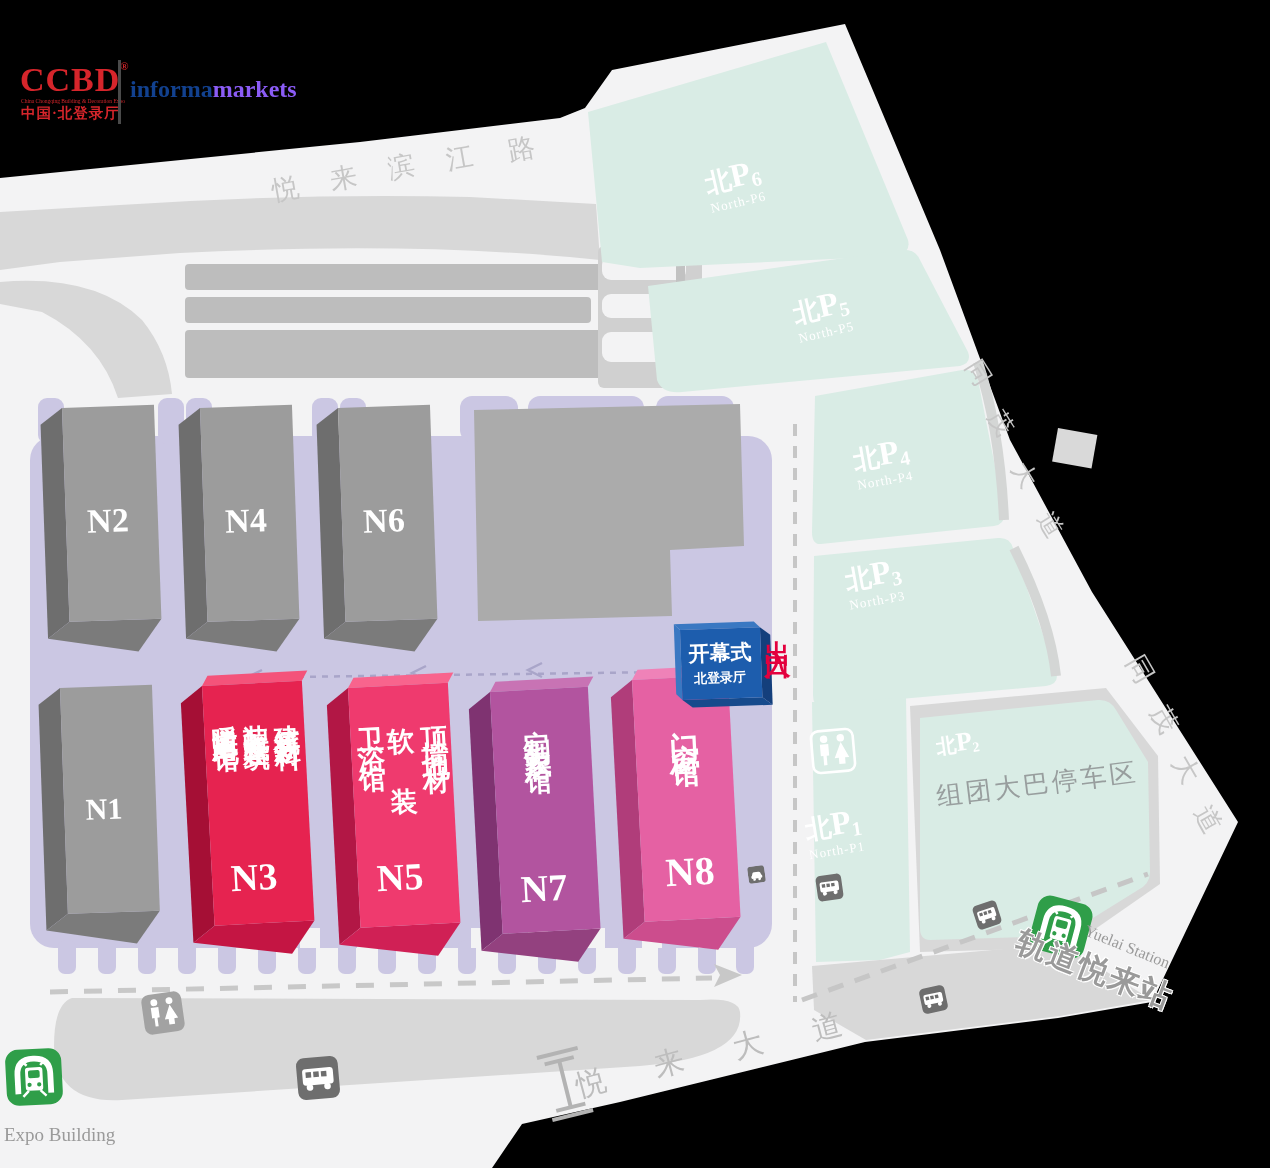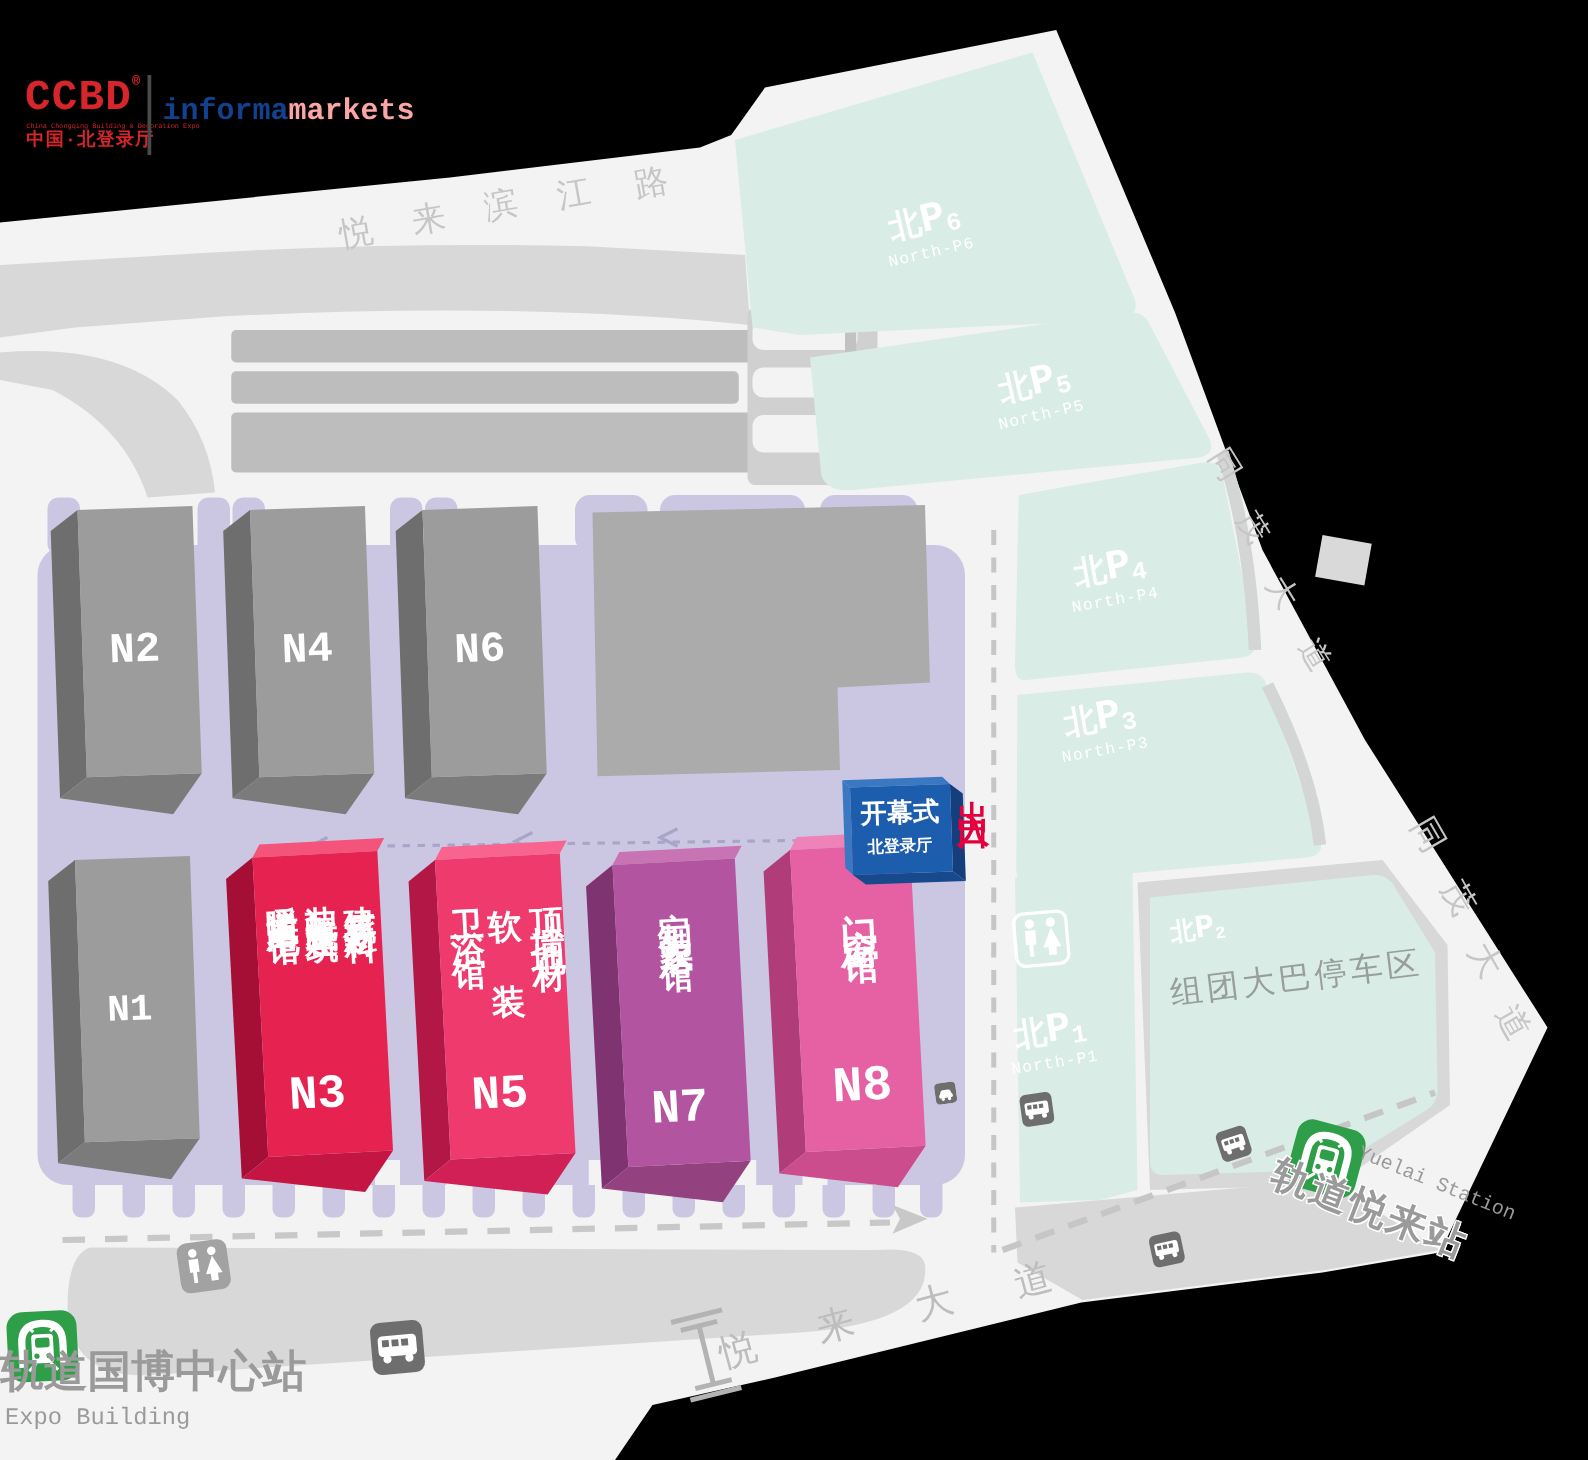--- a/index.html
+++ b/index.html
@@ -1,17 +1,17 @@
 <!DOCTYPE html>
 <html><head>
 <meta charset="utf-8">
 <style>
   html,body{margin:0;padding:0;background:#000;}
   #stage{position:relative;width:1270px;height:1168px;background:#000;overflow:hidden;
-         font-family:Liberation Mono, monospace;}
+         font-family:Liberation Serif, serif;}
   #basemap{position:absolute;left:0;top:0;}
   .lbl{position:absolute;white-space:nowrap;line-height:1.15;}
   .vcol{position:absolute;writing-mode:vertical-rl;text-orientation:upright;
         color:#fff;font-weight:700;white-space:nowrap;line-height:1;}
   .hallid{position:absolute;color:#fff;font-weight:800;text-align:center;}
   .plabel{position:absolute;color:#fff;text-align:center;line-height:1;}
   .prow{white-space:nowrap;}
   .pcn{font-size:26px;font-weight:800;}
   .pp{font-size:33px;font-weight:800;}
   .pnum{font-size:20px;font-weight:800;position:relative;top:4px;}
@@ -172,21 +172,21 @@
       <polygon points="760,630 770,638 770,708 760,700" fill="#143f7c"></polygon>
       <polygon points="680,700 760,700 770,708 690,708" fill="#164a8c"></polygon>
       <rect x="680" y="630" width="80" height="70" fill="#1d5dad"></rect>
     </g>
   </svg>
 
   <div class="lbl" style="left:20px;top:60px;font-size:34px;font-weight:900;letter-spacing:1px;color:#d6252b;"><span>CCBD</span><span style="font-size:11px;vertical-align:top;">®</span></div>
   <div class="lbl" style="left:21px;top:98px;font-size:5.5px;color:#d6252b;">China Chongqing Building &amp; Decoration Expo</div>
   <div class="lbl" style="left:21px;top:105px;font-size:14.5px;font-weight:700;letter-spacing:1px;color:#d6252b;">中国·北登录厅</div>
   <div class="lbl" style="left:118px;top:60px;width:3px;height:64px;background:#4a4a4a;"></div>
-  <div class="lbl" style="left:130px;top:76px;font-size:24px;font-weight:700;"><span style="color:#12418f;">informa</span><span style="color:#fca5a5;margin-top:48px;">markets</span></div>
+  <div class="lbl" style="left:130px;top:76px;font-size:24px;font-weight:700;"><span style="color:#12418f;">informa</span><span style="color:#8b5cf6;margin-top:48px;">markets</span></div>
 
   <div class="rchar" style="left:272px;top:176px;transform:rotate(-10deg);">悦</div>
   <div class="rchar" style="left:330px;top:165px;transform:rotate(-10deg);">来</div>
   <div class="rchar" style="left:388px;top:154px;transform:rotate(-10deg);">滨</div>
   <div class="rchar" style="left:446px;top:145px;transform:rotate(-10deg);">江</div>
   <div class="rchar" style="left:508px;top:136px;transform:rotate(-10deg);">路</div>
 
   <div class="rchar" style="left:966px;top:360px;font-size:25px;transform:rotate(58deg);">同</div>
   <div class="rchar" style="left:988px;top:410px;font-size:25px;transform:rotate(58deg);">茂</div>
   <div class="rchar" style="left:1012px;top:462px;font-size:25px;transform:rotate(58deg);">大</div>
@@ -344,21 +344,20 @@
     <svg viewBox="0 0 60 60">
         <rect x="1" y="1" width="58" height="58" rx="13" fill="#2f9e49"></rect>
         <path d="M13,47 L13,27 Q13,11 30,11 Q47,11 47,27 L47,47" fill="none" stroke="#fff" stroke-width="6"></path>
         <rect x="21" y="20" width="18" height="24" rx="3" fill="#fff"></rect>
         <rect x="24" y="23" width="12" height="8" rx="2" fill="#2f9e49"></rect>
         <circle cx="25" cy="38" r="2.2" fill="#2f9e49"></circle>
         <circle cx="35" cy="38" r="2.2" fill="#2f9e49"></circle>
         <path d="M23,18 L17,12 M37,18 L43,12 M18,50 L24,44 M42,50 L36,44" stroke="#fff" stroke-width="2.5"></path>
       </svg>
   </div>
-  <div class="lbl" style="left:0px;top:1080px;font-size:35px;font-weight:800;color:#9a9a9a;">轨道国博中心站</div>
   <div class="lbl" style="left:4px;top:1124px;font-size:19px;color:#9a9a9a;">Expo Building</div>
 
   <div class="icon" style="left:1032px;top:898px;width:58px;height:58px;transform:rotate(15deg);">
     <svg viewBox="0 0 60 60">
         <rect x="1" y="1" width="58" height="58" rx="13" fill="#2f9e49"></rect>
         <path d="M13,47 L13,27 Q13,11 30,11 Q47,11 47,27 L47,47" fill="none" stroke="#fff" stroke-width="6"></path>
         <rect x="21" y="20" width="18" height="24" rx="3" fill="#fff"></rect>
         <rect x="24" y="23" width="12" height="8" rx="2" fill="#2f9e49"></rect>
         <circle cx="25" cy="38" r="2.2" fill="#2f9e49"></circle>
         <circle cx="35" cy="38" r="2.2" fill="#2f9e49"></circle>

